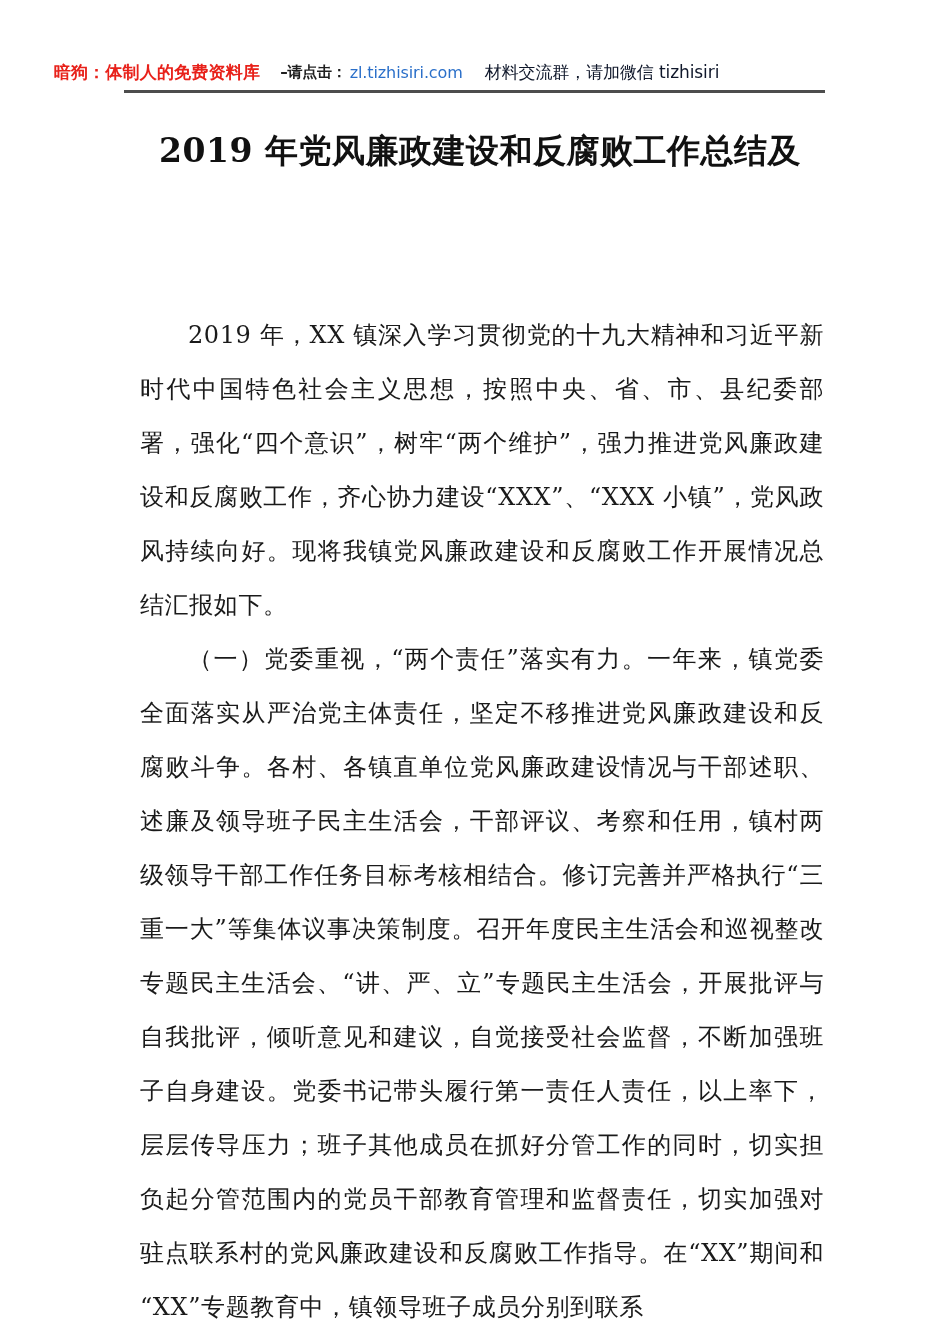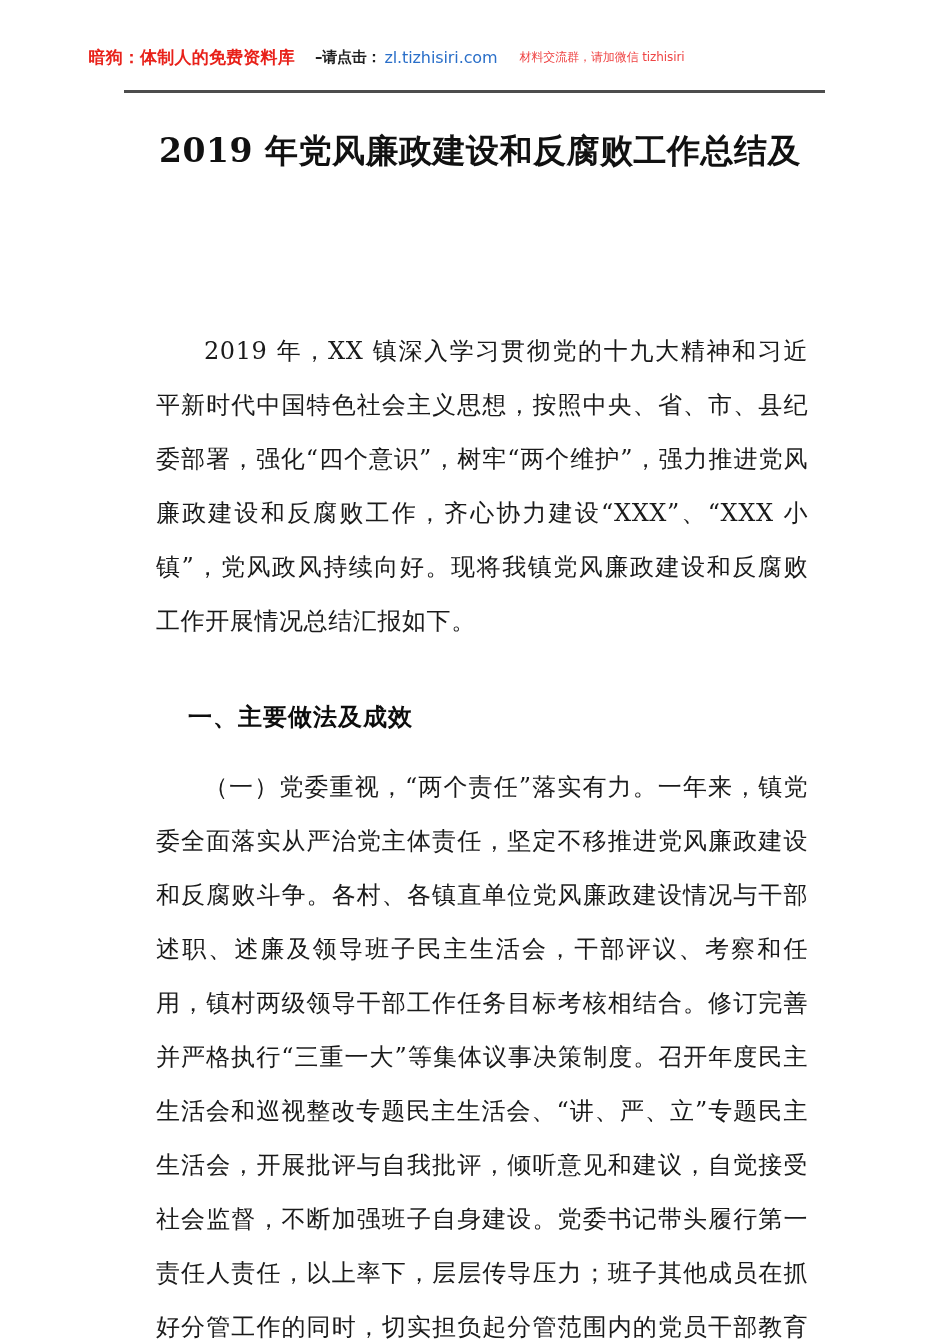--- a/index.html
+++ b/index.html
@@ -16,21 +16,21 @@
     background: #ffffff;
     overflow: hidden;
     font-family: "DejaVu Serif", "Liberation Serif", serif;
     -webkit-font-smoothing: antialiased;
   }
 
   
   .header-band {
     position: absolute;
     left: 0;
-    top: 40px;
+    top: 55px;
     width: 773px;
     height: 34px;
     display: flex;
     align-items: center;
     justify-content: center;
     white-space: nowrap;
     text-align: center;
   }
 
   .header-band .seg {
@@ -58,23 +58,23 @@
   .hb-link {
     color: #2a6fc9;
     font-family: "DejaVu Sans", "Liberation Sans", sans-serif;
     font-size: 16px;
     font-weight: 400;
     margin-left: 3px;
     letter-spacing: -0.1px;
   }
 
   .hb-group {
-    color: #ef4444;
+    color: #0f172a;
     font-family: "DejaVu Sans", "Liberation Sans", sans-serif;
-    font-size: 12px;
+    font-size: 17px;
     font-weight: 400;
     margin-left: 22px;
     letter-spacing: -0.1px;
   }
 
   .header-rule {
     position: absolute;
     left: 124px;
     top: 90px;
     width: 701px;
@@ -104,21 +104,21 @@
 
   
   .body-area {
     position: absolute;
     left: 140px;
     top: 286px;
     width: 684px;
   }
 
   p.para {
-    margin: 16px;
+    margin: 0;
     font-family: "DejaVu Serif", "Liberation Serif", serif;
     font-size: 24px;
     line-height: 54px;
     color: #1a1a1a;
     text-align: justify;
     text-justify: inter-character;
     text-indent: 2em;
     letter-spacing: 0.6px;
     word-break: break-all;
   }
@@ -154,19 +154,18 @@
   <div class="doc-title">
     <span class="tline">2019 年党风廉政建设和反腐败工作总结及</span>
   </div>
 
   <div class="body-area">
 
     <div class="gap-sm"></div>
 
     <p class="para">2019 年，XX 镇深入学习贯彻党的十九大精神和习近平新时代中国特色社会主义思想，按照中央、省、市、县纪委部署，强化“四个意识”，树牢“两个维护”，强力推进党风廉政建设和反腐败工作，齐心协力建设“XXX”、“XXX 小镇”，党风政风持续向好。现将我镇党风廉政建设和反腐败工作开展情况总结汇报如下。</p>
 
-    <h2 class="section-heading">一、主要做法及成效</h2>
 
     <p class="para">（一）党委重视，“两个责任”落实有力。一年来，镇党委全面落实从严治党主体责任，坚定不移推进党风廉政建设和反腐败斗争。各村、各镇直单位党风廉政建设情况与干部述职、述廉及领导班子民主生活会，干部评议、考察和任用，镇村两级领导干部工作任务目标考核相结合。修订完善并严格执行“三重一大”等集体议事决策制度。召开年度民主生活会和巡视整改专题民主生活会、“讲、严、立”专题民主生活会，开展批评与自我批评，倾听意见和建议，自觉接受社会监督，不断加强班子自身建设。党委书记带头履行第一责任人责任，以上率下，层层传导压力；班子其他成员在抓好分管工作的同时，切实担负起分管范围内的党员干部教育管理和监督责任，切实加强对驻点联系村的党风廉政建设和反腐败工作指导。在“XX”期间和“XX”专题教育中，镇领导班子成员分别到联系</p>
 
   </div>
 
 </div>
 
 </body></html>

